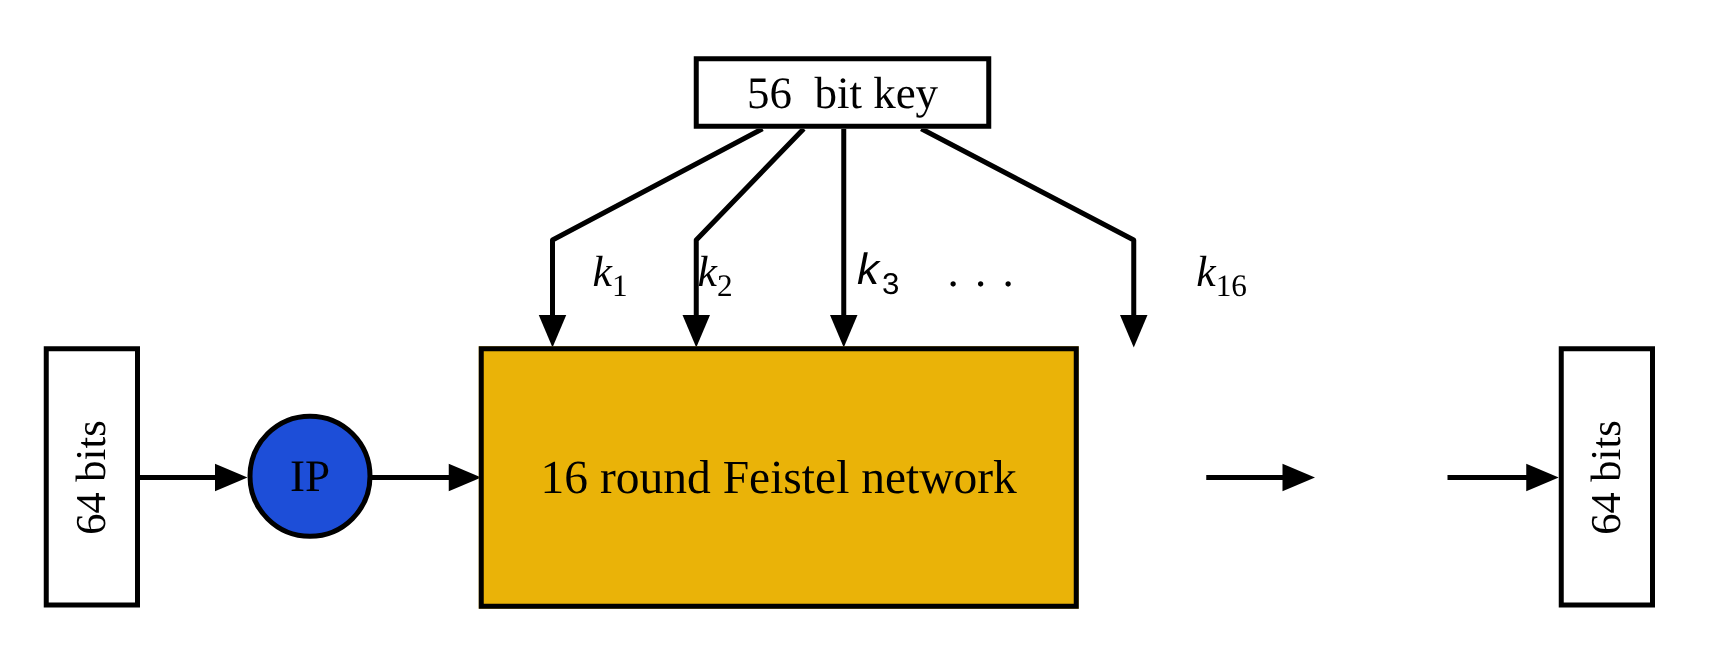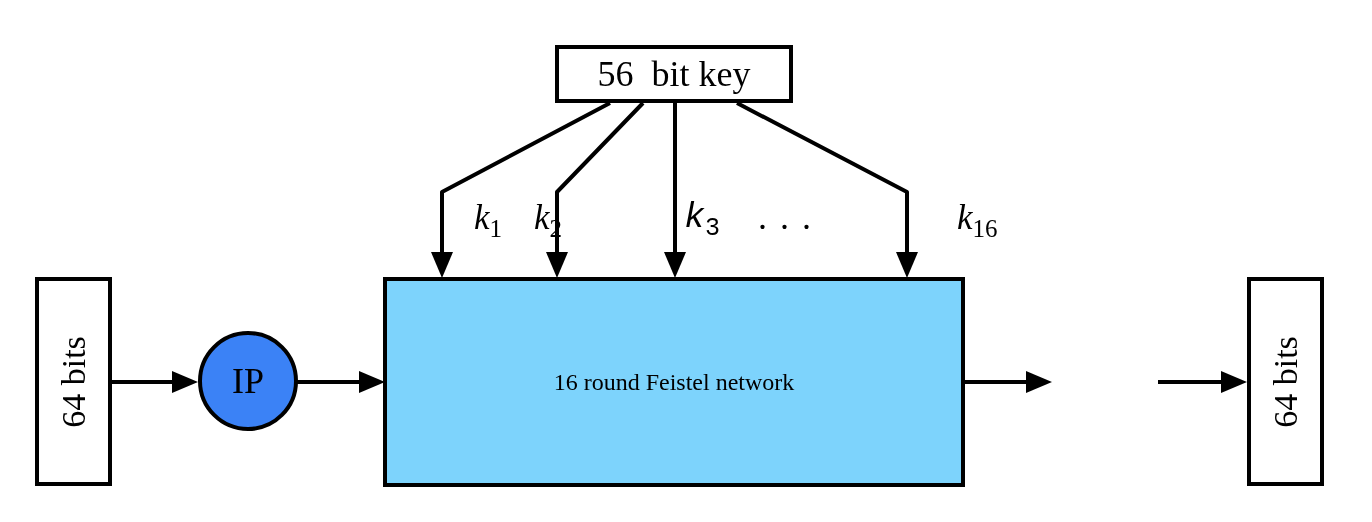--- a/index.html
+++ b/index.html
@@ -39,23 +39,23 @@
     justify-content: center;
   }
   .key-box {
     left: 555px; top: 45px;
     width: 238px; height: 58px;
     font-size: 36px;
   }
   .key-box .lbl { white-space: pre; }
   .feistel-box {
     left: 383px; top: 277px;
-    width: 582px; height: 210px;
-    background: #7dd3fc;
-    font-size: 24px;
+    width: 480px; height: 210px;
+    background: #eab308;
+    font-size: 38px;
   }
   .vbox {
     width: 77px; height: 209px;
     top: 277px;
     font-size: 34px;
   }
   .vbox .lbl {
     white-space: nowrap;
     transform: rotate(-90deg);
     flex: none;
@@ -63,21 +63,21 @@
   .input-box  { left: 35px; }
   .output-box { left: 1247px; }
 
   .circle {
     position: absolute;
     box-sizing: border-box;
     top: 331px;
     width: 100px; height: 100px;
     border: 4px solid #000000;
     border-radius: 50%;
-    background: #3b82f6;
+    background: #1d4ed8;
     display: flex;
     align-items: center;
     justify-content: center;
     font-size: 36px;
   }
   .ip-circle { left: 198px; }
   .fp-circle { left: 1055px; }
 
   .klabel {
     position: absolute;
@@ -85,21 +85,21 @@
     font-size: 35px;
     font-style: italic;
     white-space: nowrap;
   }
   .klabel sub {
     font-style: normal;
     font-size: 25px;
     line-height: 0;
   }
   .k1  { left: 450px; margin-left: 24px; }
-  .k2  { left: 534px; }
+  .k2  { left: 558px; }
   .k3  { left: 684px; font-family: Liberation Mono, monospace; }
   .k16 { left: 916px; margin-left: 41px; }
   .ellipsis {
     position: absolute;
     left: 758px; top: 196px;
     font-size: 36px;
     font-style: normal;
     letter-spacing: 13px;
   }
 </style>

